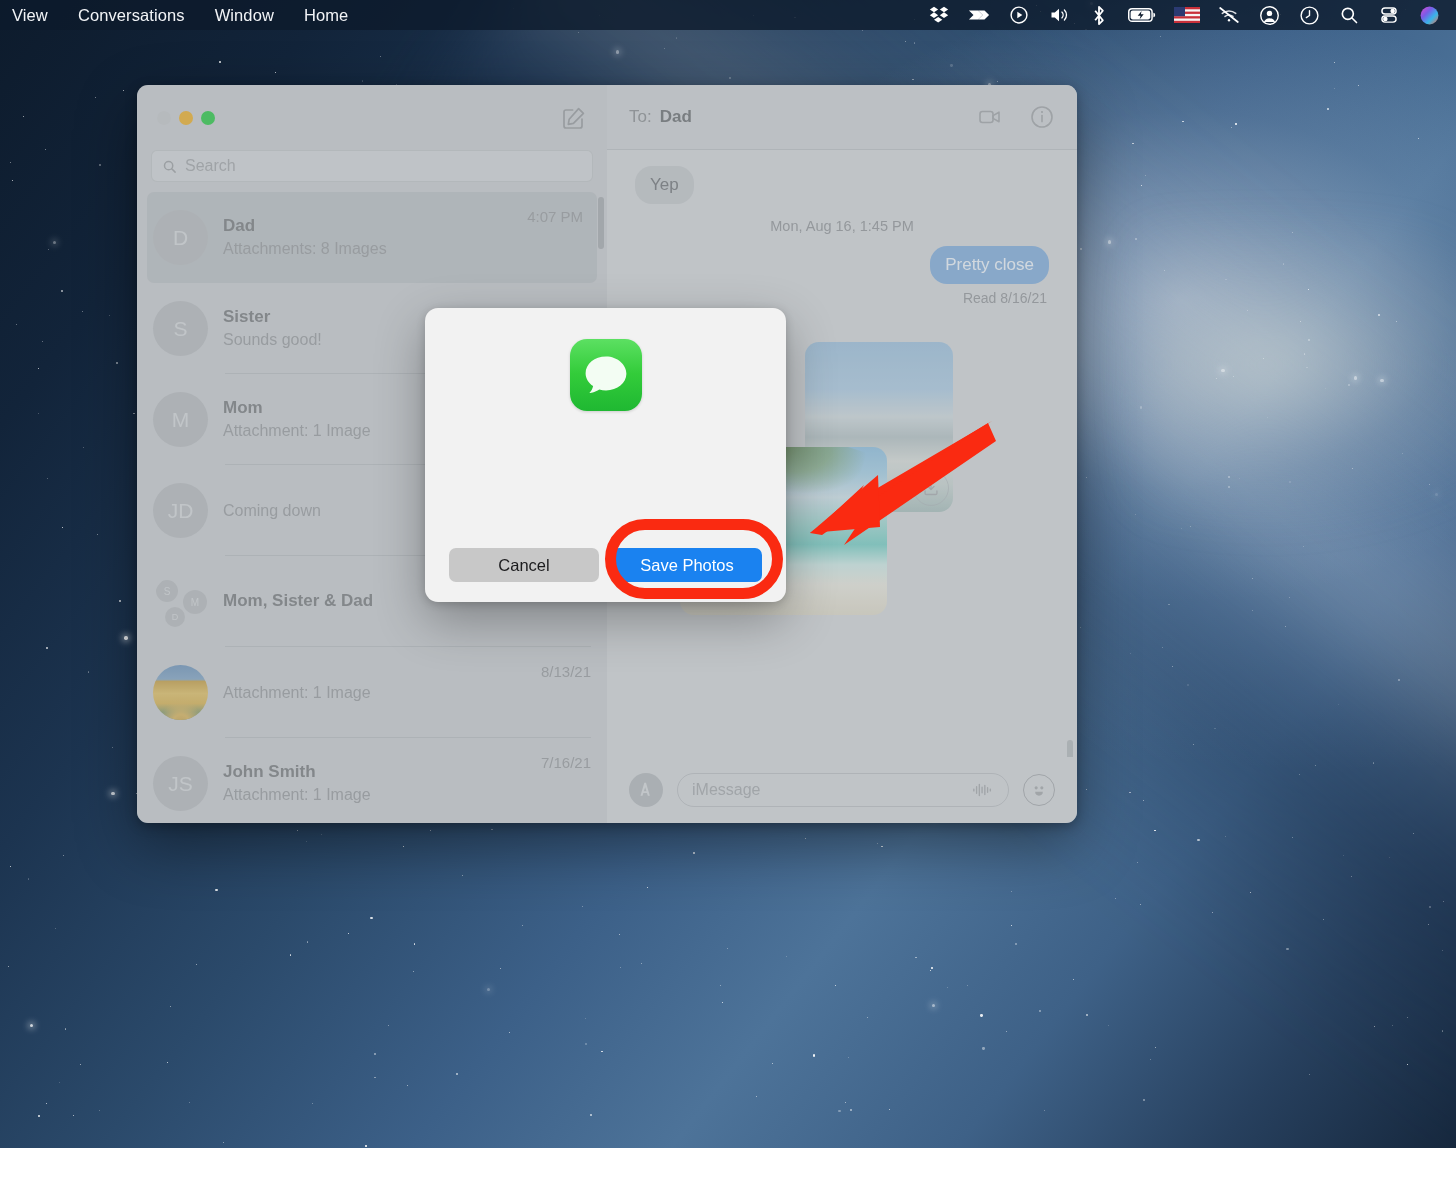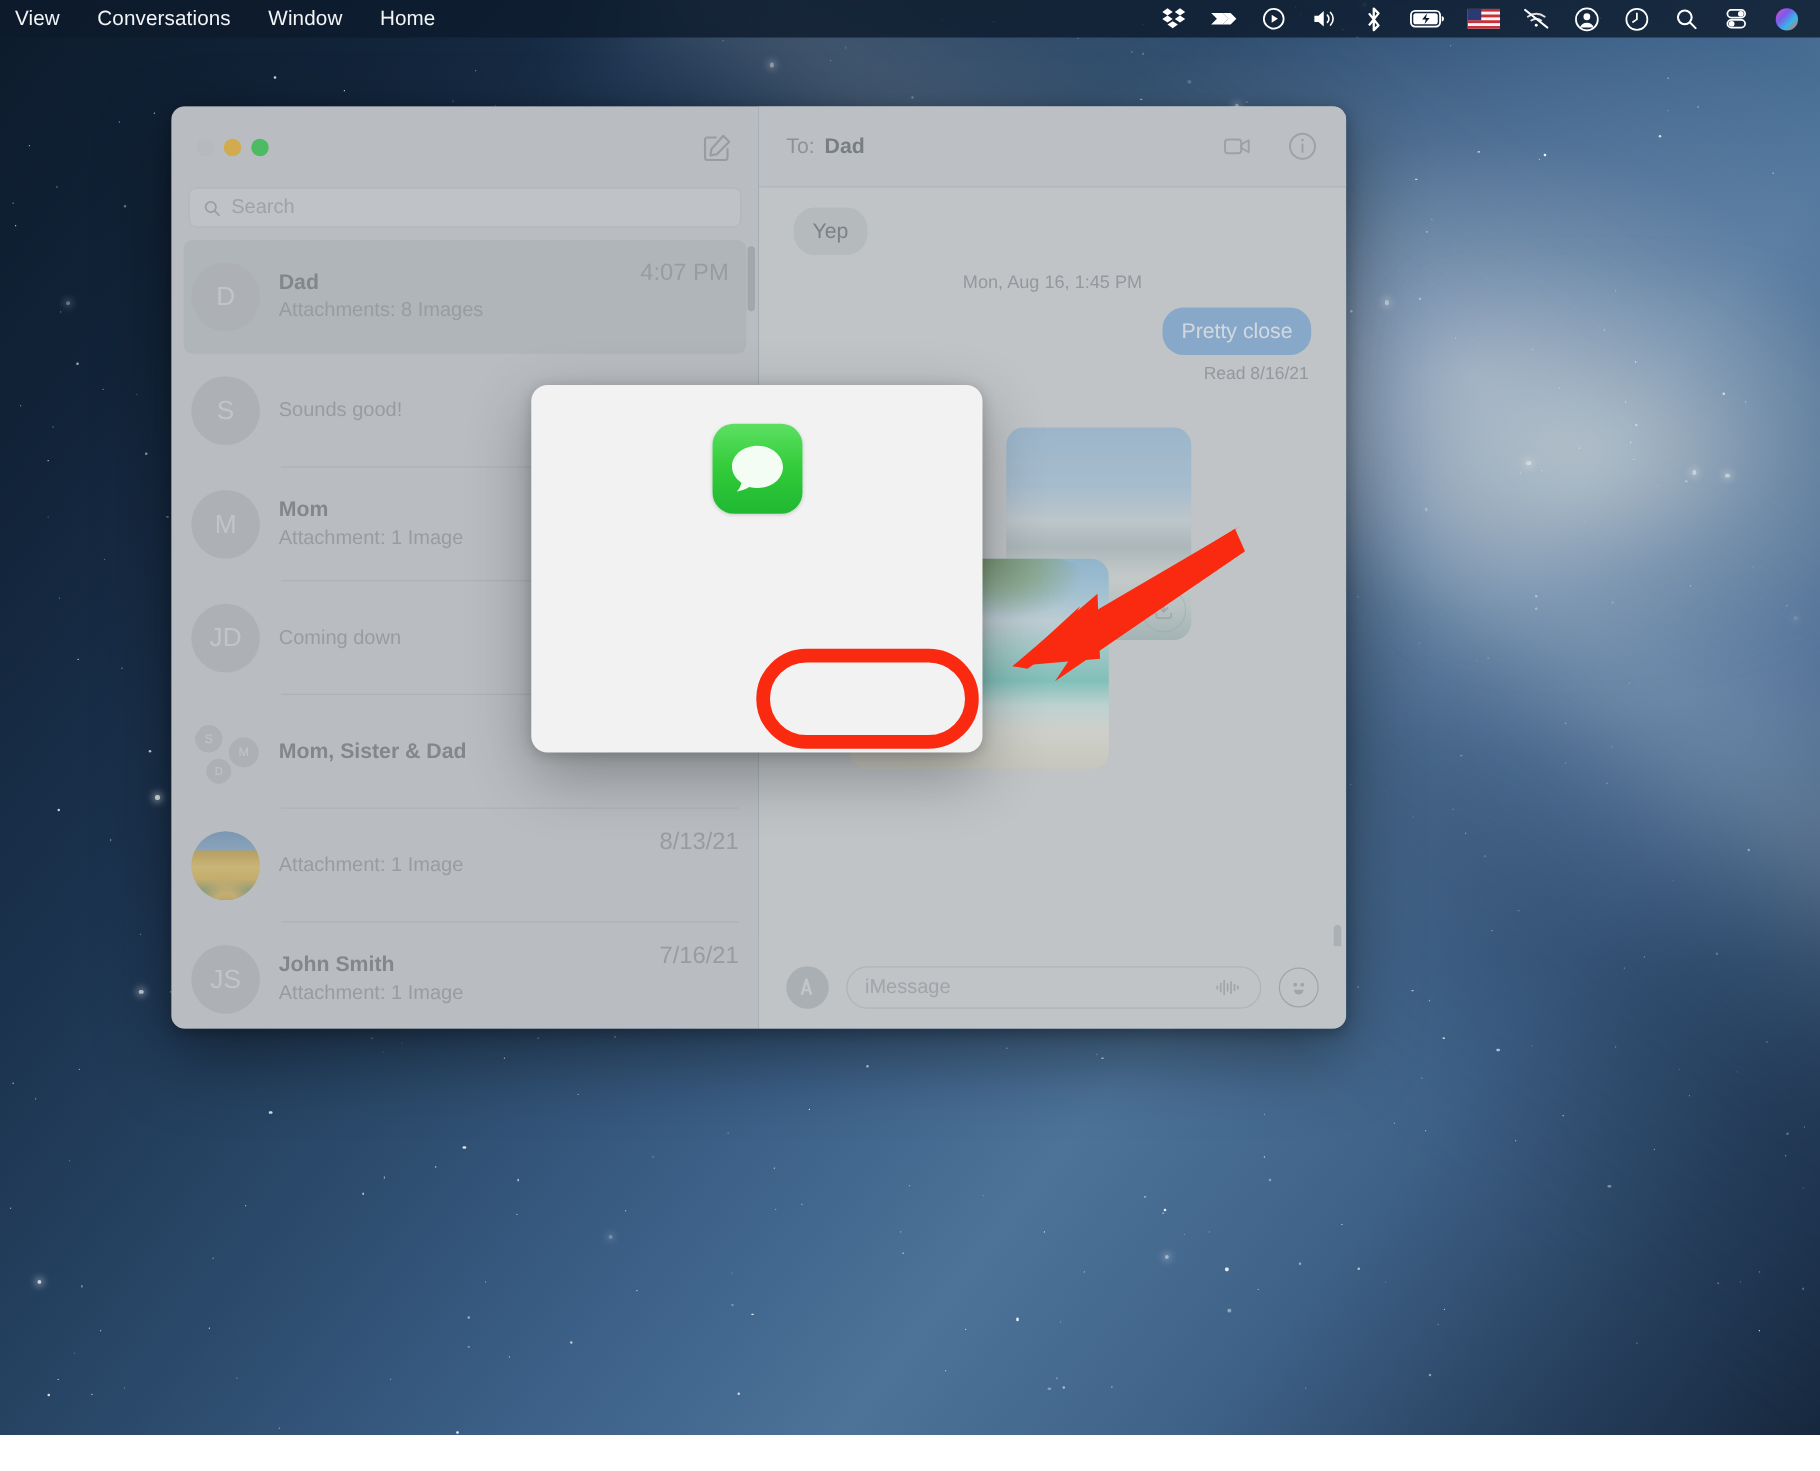--- a/index.html
+++ b/index.html
@@ -188,21 +188,21 @@
     background: #b8bbbf; color: #d4d7da;
     display: flex; align-items: center; justify-content: center;
   }
   .gb1 { width: 22px; height: 22px; left: 3px; top: 6px; font-size: 10px; }
   .gb2 { width: 24px; height: 24px; right: 1px; top: 16px; font-size: 10px; }
   .gb3 { width: 20px; height: 20px; left: 12px; bottom: 2px; font-size: 9px; }
 
   .conv-text { flex: 1; min-width: 0; }
   .conv-name { font-size: 17px; font-weight: bold; color: #7b7e82; line-height: 1.35; }
   .conv-preview { font-size: 16px; color: #9a9da1; line-height: 1.35; white-space: nowrap; overflow: hidden; text-overflow: ellipsis; }
-  .conv-time { font-size: 19px; color: #9a9da1; align-self: flex-start; margin-top: 16px; flex-shrink: 0; margin-left: 44px; }
+  .conv-time { font-size: 15px; color: #9a9da1; align-self: flex-start; margin-top: 16px; flex-shrink: 0; margin-left: 44px; }
 
   #sidebar-scrollbar {
     position: absolute; right: 3px; top: 5px;
     width: 6px; height: 52px;
     background: rgba(140,145,150,0.55);
     border-radius: 3px;
   }
 
   
   #thread {
@@ -954,20 +954,21 @@
             <div class="conv-preview">Attachments: 8 Images</div>
           </div>
           <div class="conv-time">4:07 PM</div>
         </div>
 
         <div class="conv-row">
           <div class="avatar">
               <span>S</span>
             </div>
           <div class="conv-text">
+            <div class="conv-name">Sister</div>
             <div class="conv-preview">Sounds good!</div>
           </div>
           <div class="conv-time"></div>
         </div>
 
         <div class="conv-row">
           <div class="avatar">
               <span>M</span>
             </div>
           <div class="conv-text">
@@ -1106,20 +1107,24 @@
 
     <div id="window-dim"></div>
   </div>
 
   <div id="dialog">
     <div id="messages-app-icon">
       <svg width="46" height="44" viewBox="0 0 46 44">
         <path d="M23 3.6C11.6 3.6 2.6 11 2.6 20.2c0 5.2 2.9 9.8 7.5 12.9-.5 2.8-2 5.3-3.7 7 0 0 5.6-.7 9.9-3.6 2.1.6 4.4.9 6.7.9 11.4 0 20.4-7.4 20.4-16.6S34.4 3.6 23 3.6z" fill="#f3fdf3"></path>
       </svg>
     </div>
+    <div id="dialog-buttons">
+      <button class="dlg-btn" id="cancel-button">Cancel</button>
+      <button class="dlg-btn" id="save-photos-button">Save Photos</button>
+    </div>
   </div>
 
   <div id="annotation-ring"></div>
   <svg id="annotation-arrow" width="240" height="150" viewBox="0 0 240 150">
     <path d="M228 8 L92 92 L104 70 L52 118 L96 112 L84 130 L236 26 Z" fill="#fa2a11"></path>
     <path d="M232 6 L96 96 L62 120 L50 118 L92 88 Z" fill="#fa2a11"></path>
     <path d="M118 60 L50 118 L120 112 Z" fill="#fa2a11"></path>
   </svg>
 
 </div>

